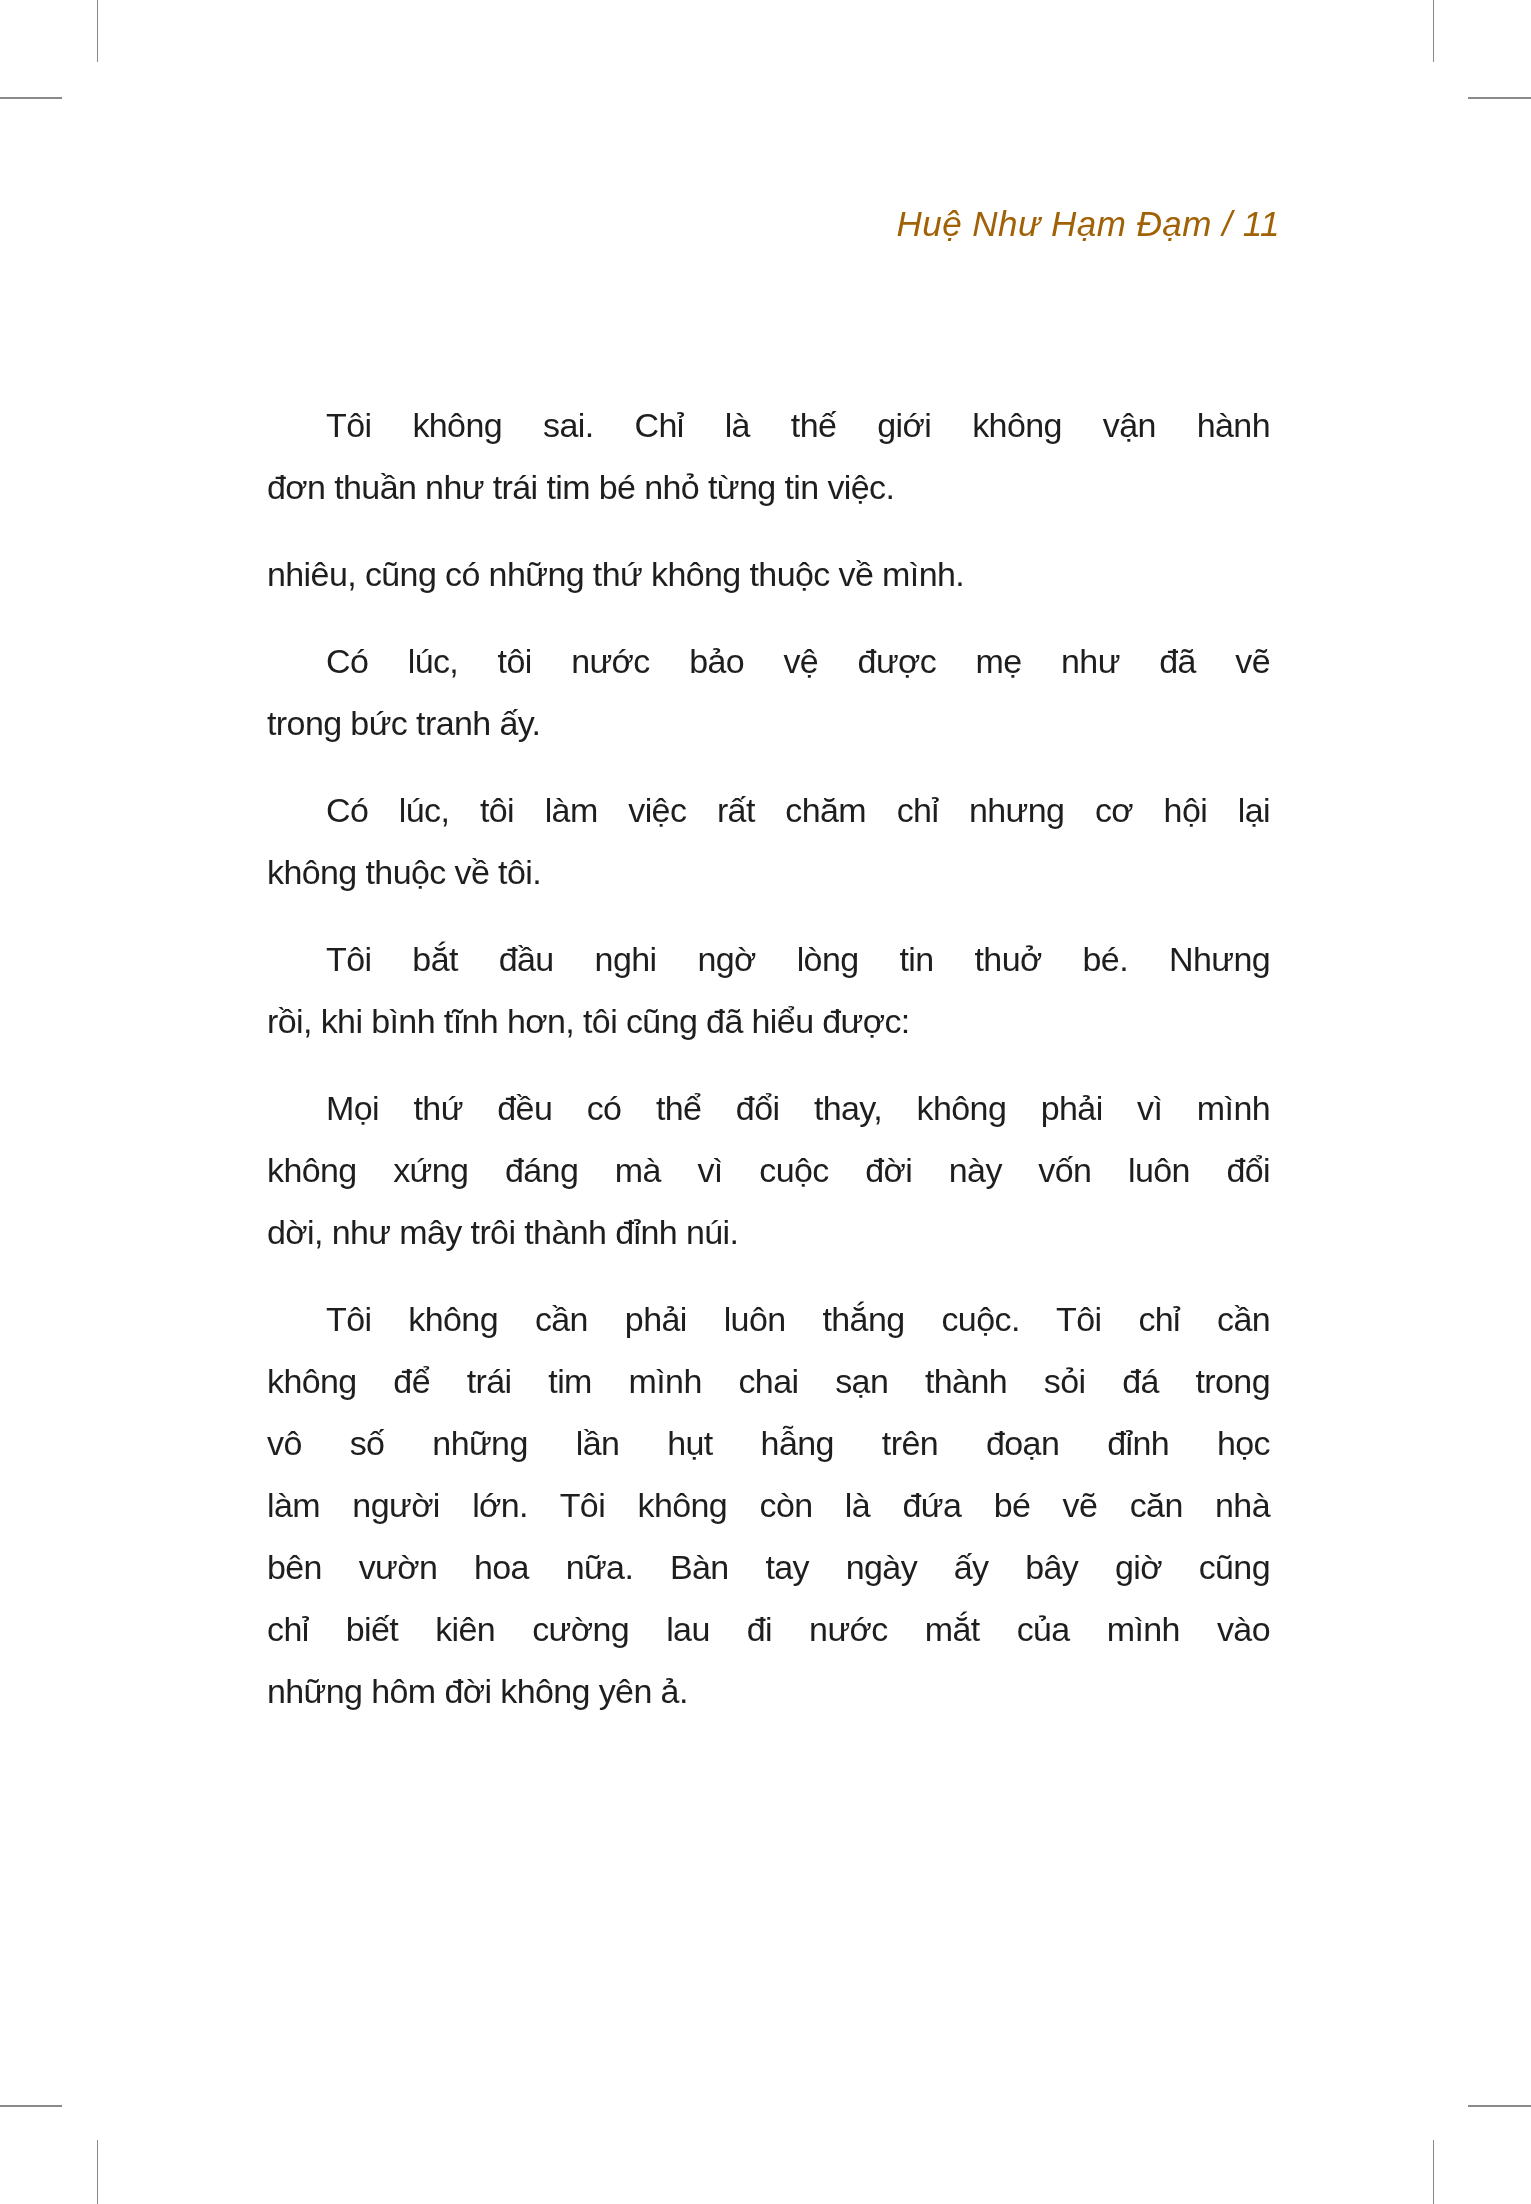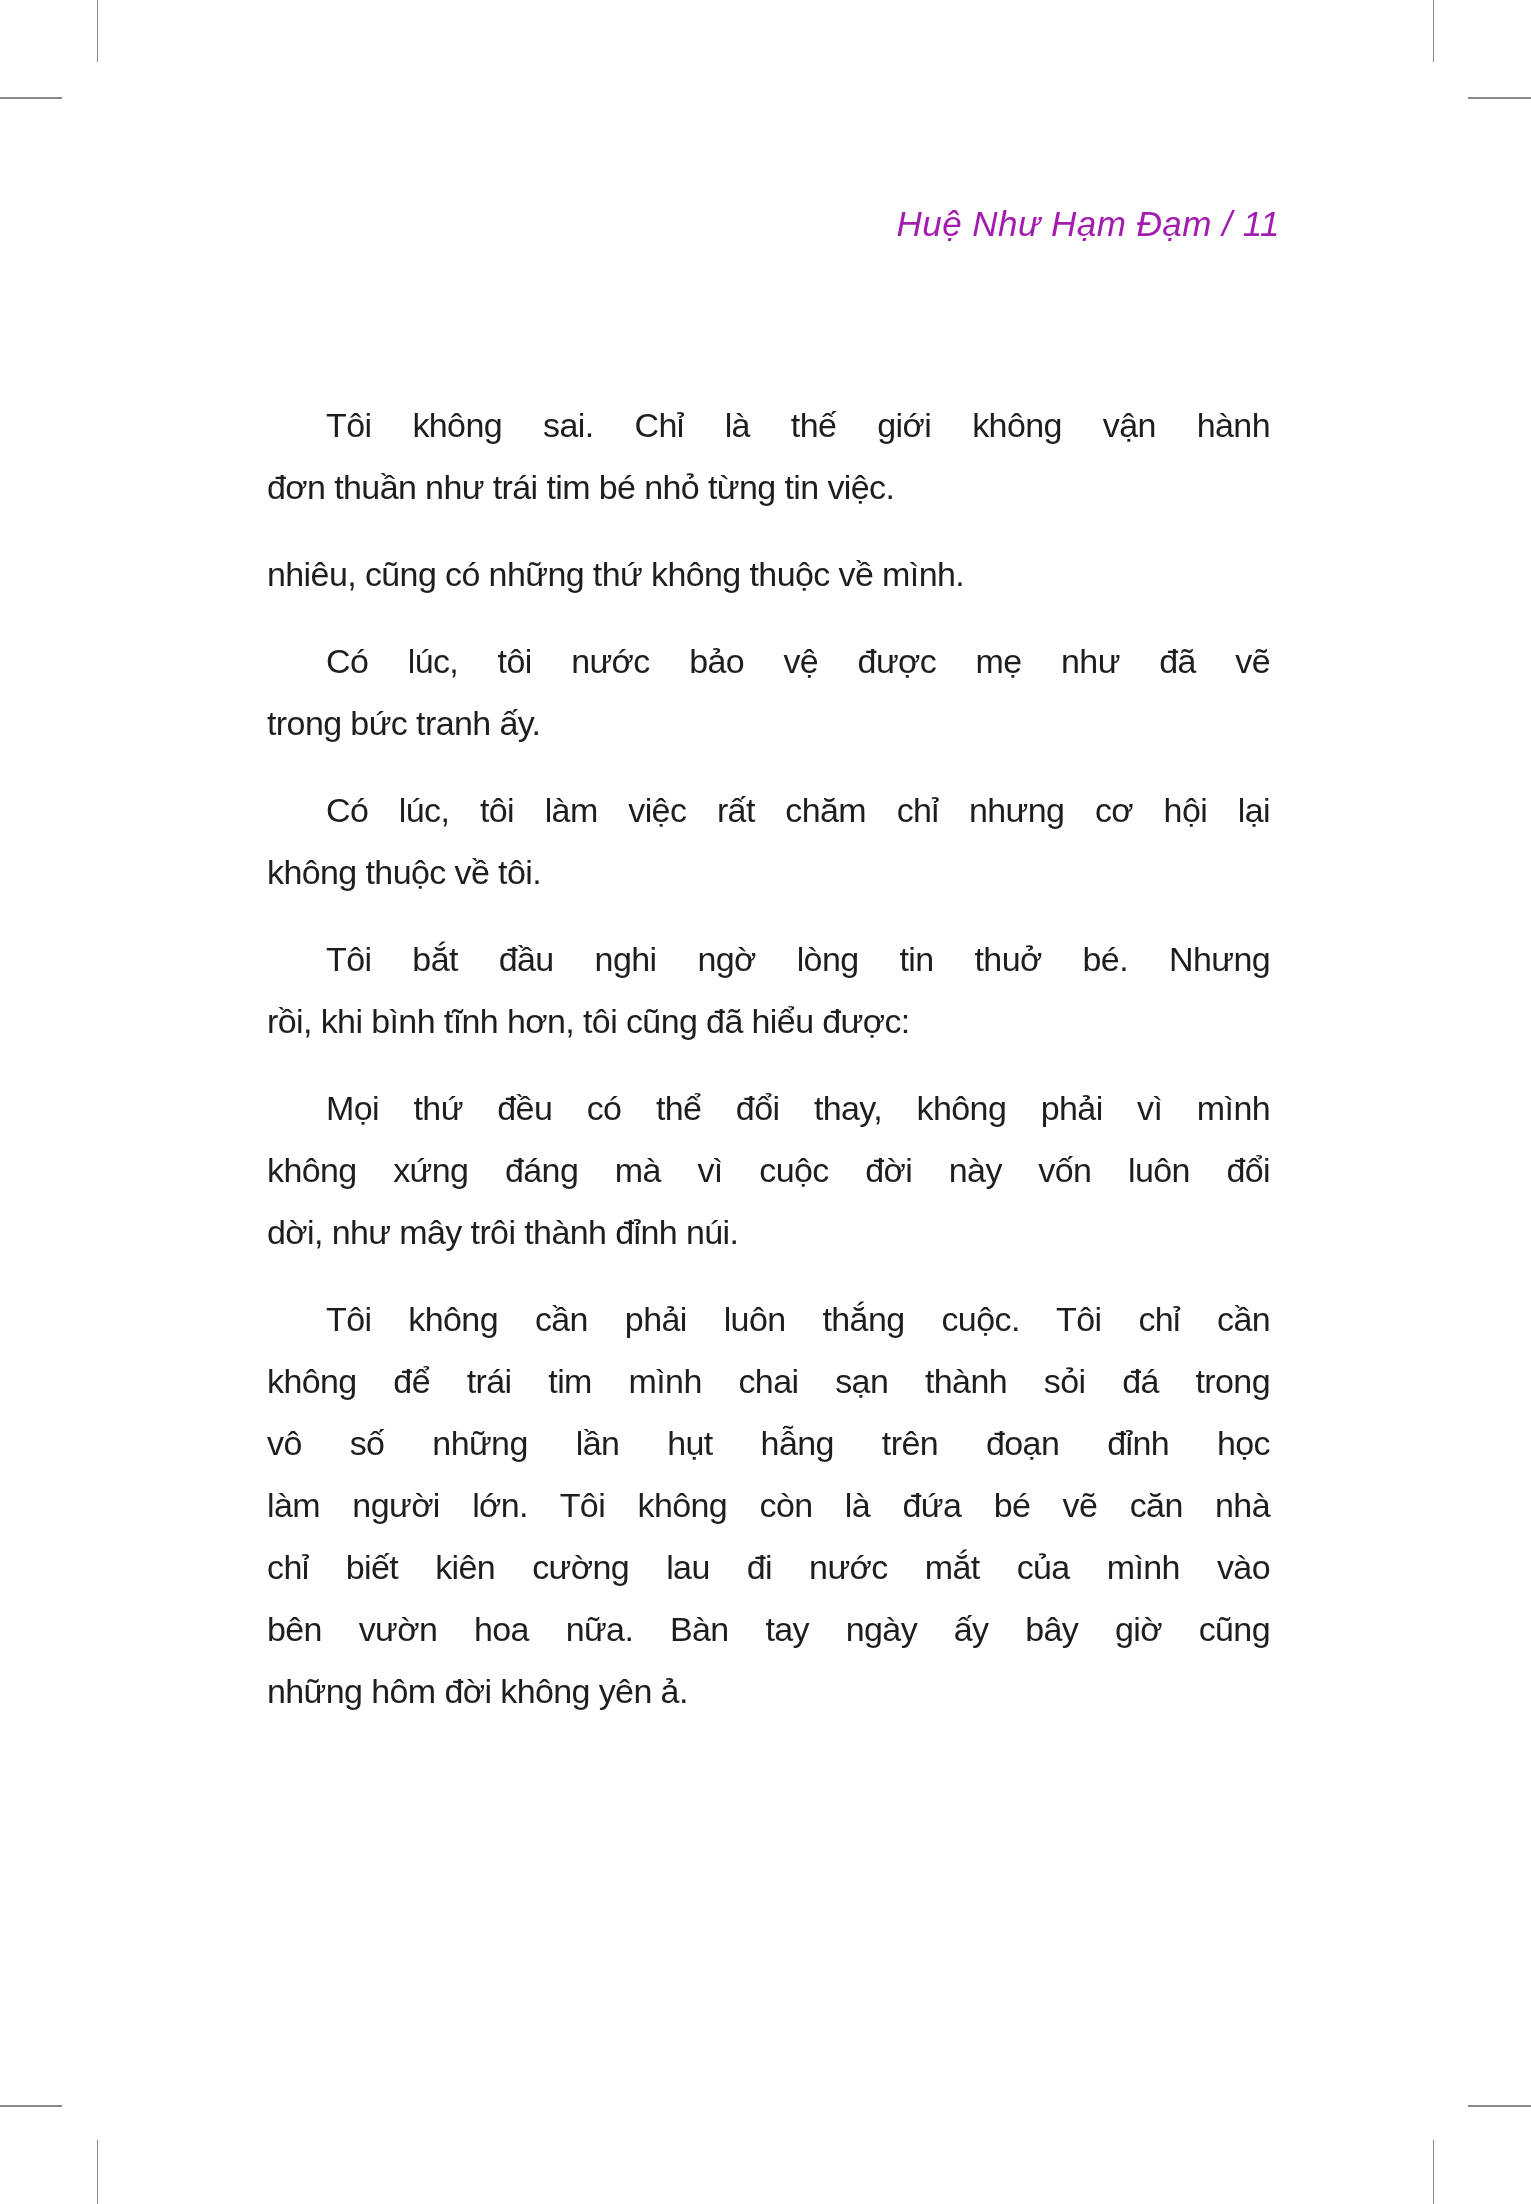--- a/index.html
+++ b/index.html
@@ -1,20 +1,20 @@
 <!DOCTYPE html>
 <html><head>
 <meta charset="utf-8">
 <style>
   html, body { margin:0; padding:0; background:#ffffff; }
   body { width:1531px; height:2204px; position:relative; overflow:hidden;
          font-family:"Liberation Sans", sans-serif; color:#1e1e1e; }
   .mark { position:absolute; background:#8a8a8a; }
   .header { position:absolute; right:251px; top:204px; font-size:35px; font-style:italic;
-            color:#a21caf; letter-spacing:0.5px; white-space:nowrap; line-height:40px; }
+            color:#a16207; letter-spacing:0.5px; white-space:nowrap; line-height:40px; }
   .body-text { position:absolute; left:267px; top:397px; width:1003px; }
   .para { margin:0 0 25px 0; }
   .line { display:block; height:62px; line-height:56px; font-size:34px; white-space:nowrap;
           text-align:justify; text-align-last:justify; letter-spacing:-0.6px; }
   .line.last { text-align-last:left; }
   .line.indent { padding-left:59px; }
 </style>
 </head>
 <body>
 
@@ -52,17 +52,17 @@
     <div class="para">
       <span class="line indent">Mọi thứ đều có thể đổi thay, không phải vì mình</span>
       <span class="line">không xứng đáng mà vì cuộc đời này vốn luôn đổi</span>
       <span class="line last">dời, như mây trôi thành đỉnh núi.</span>
     </div>
     <div class="para">
       <span class="line indent">Tôi không cần phải luôn thắng cuộc. Tôi chỉ cần</span>
       <span class="line">không để trái tim mình chai sạn thành sỏi đá trong</span>
       <span class="line">vô số những lần hụt hẫng trên đoạn đỉnh học</span>
       <span class="line">làm người lớn. Tôi không còn là đứa bé vẽ căn nhà</span>
+      <span class="line">bên vườn hoa nữa. Bàn tay ngày ấy bây giờ cũng</span>
       <span class="line">chỉ biết kiên cường lau đi nước mắt của mình vào</span>
-      <span class="line">bên vườn hoa nữa. Bàn tay ngày ấy bây giờ cũng</span>
       <span class="line last">những hôm đời không yên ả.</span>
     </div>
   </div>
 
 </body></html>

